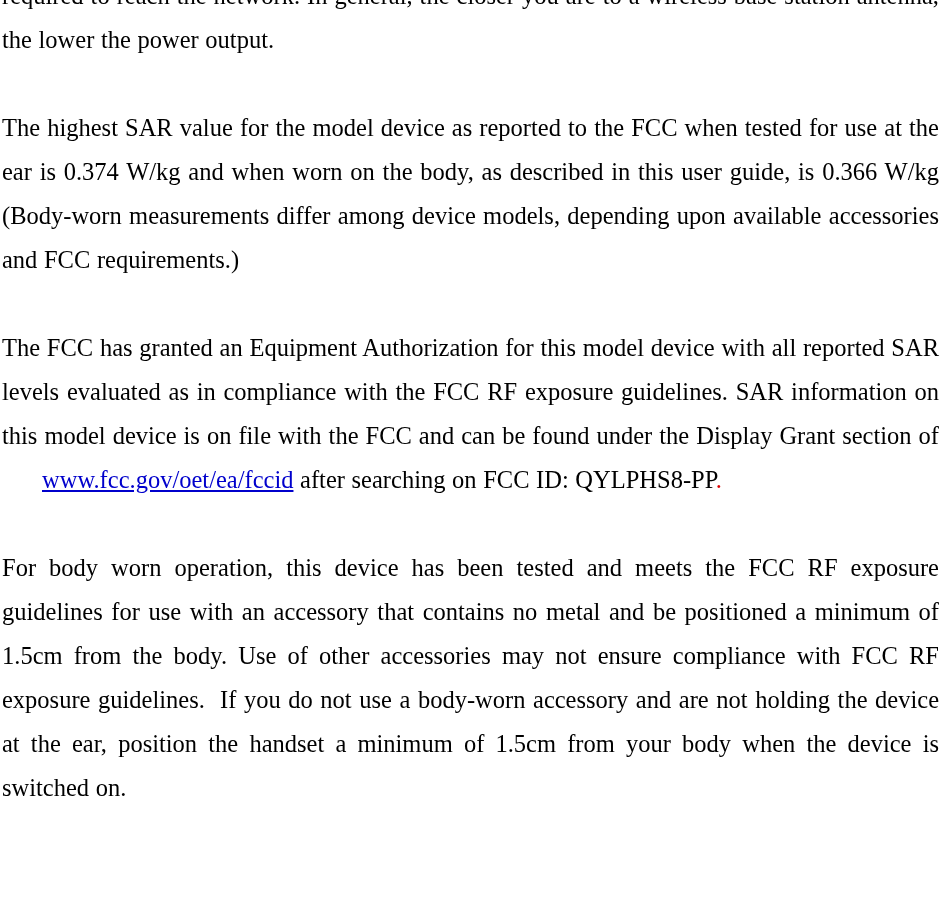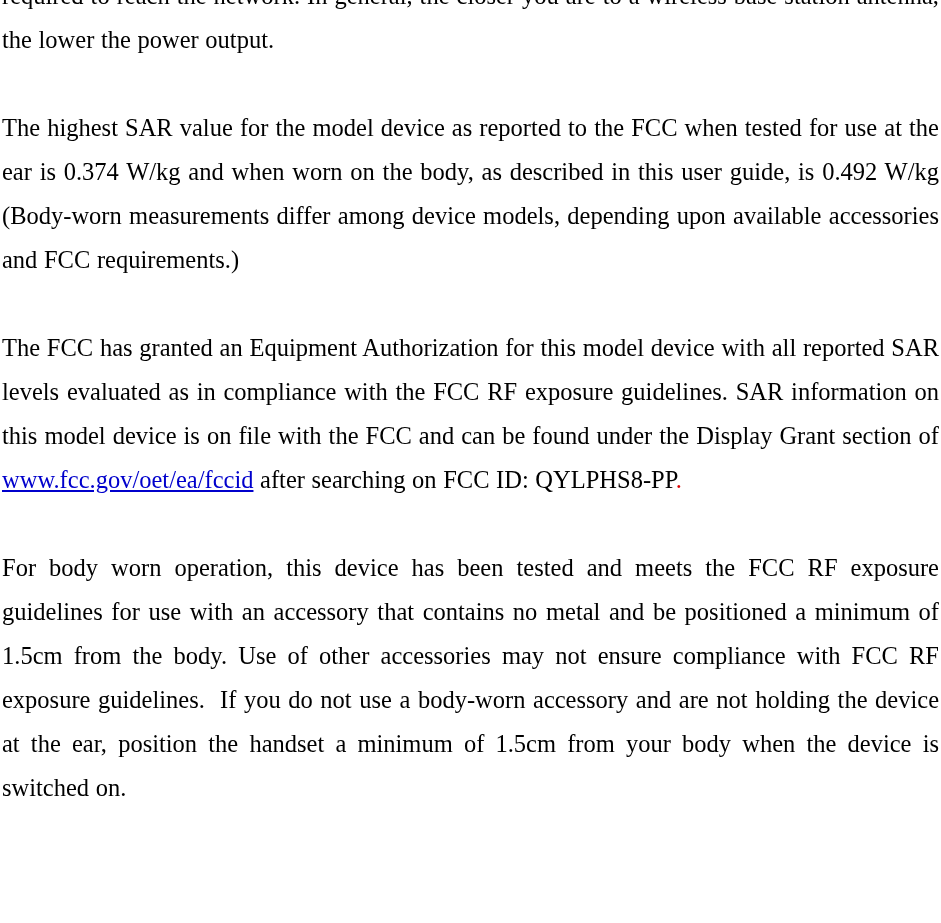--- a/index.html
+++ b/index.html
@@ -46,40 +46,41 @@
   
   p.para.last {
     margin-bottom: 0;
   }
 
   
 
   a.doc-link {
     color: #0000cc;
     text-decoration: underline;
+    margin-left: 40px;
   }
 
   span.red-period {
     color: #dd0000;
   }
 
   
   span.dbl-space {
     white-space: pre-wrap;
   }
 </style>
 </head>
 <body>
 
 <div id="page">
   <div id="doc-body">
 
     <p class="para">required to reach the network.  In general, the closer you are to a wireless base station antenna, the lower the power output.</p>
 
-    <p class="para">The highest SAR value for the model device as reported to the FCC when tested for use at the ear is 0.374 W/kg and when worn on the body, as described in this user guide, is 0.492 W/kg (Body-worn measurements differ among device models, depending upon available accessories and FCC requirements.)</p>
+    <p class="para">The highest SAR value for the model device as reported to the FCC when tested for use at the ear is 0.374 W/kg and when worn on the body, as described in this user guide, is 0.366 W/kg (Body-worn measurements differ among device models, depending upon available accessories and FCC requirements.)</p>
 
 
     <p class="para"><span>The FCC has granted an Equipment Authorization for this model device with all reported SAR levels evaluated as in compliance with the FCC RF exposure guidelines. SAR information on this model device is on file with the FCC and can be found under the Display Grant section of </span><a class="doc-link" href="#">www.fcc.gov/oet/ea/fccid</a><span> after searching on FCC ID: QYLPHS8-PP</span><span class="red-period">.</span></p>
 
     <p class="para last"><span>For body worn operation, this device has been tested and meets the FCC RF exposure guidelines for use with an accessory that contains no metal and be positioned a minimum of 1.5cm from the body. Use of other accessories may not ensure compliance with FCC RF exposure guidelines.</span><span class="dbl-space">  </span><span>If you do not use a body-worn accessory and are not holding the device at the ear, position the handset a minimum of 1.5cm from your body when the device is switched on.</span></p>
 
   </div>
 </div>
 
 </body></html>

